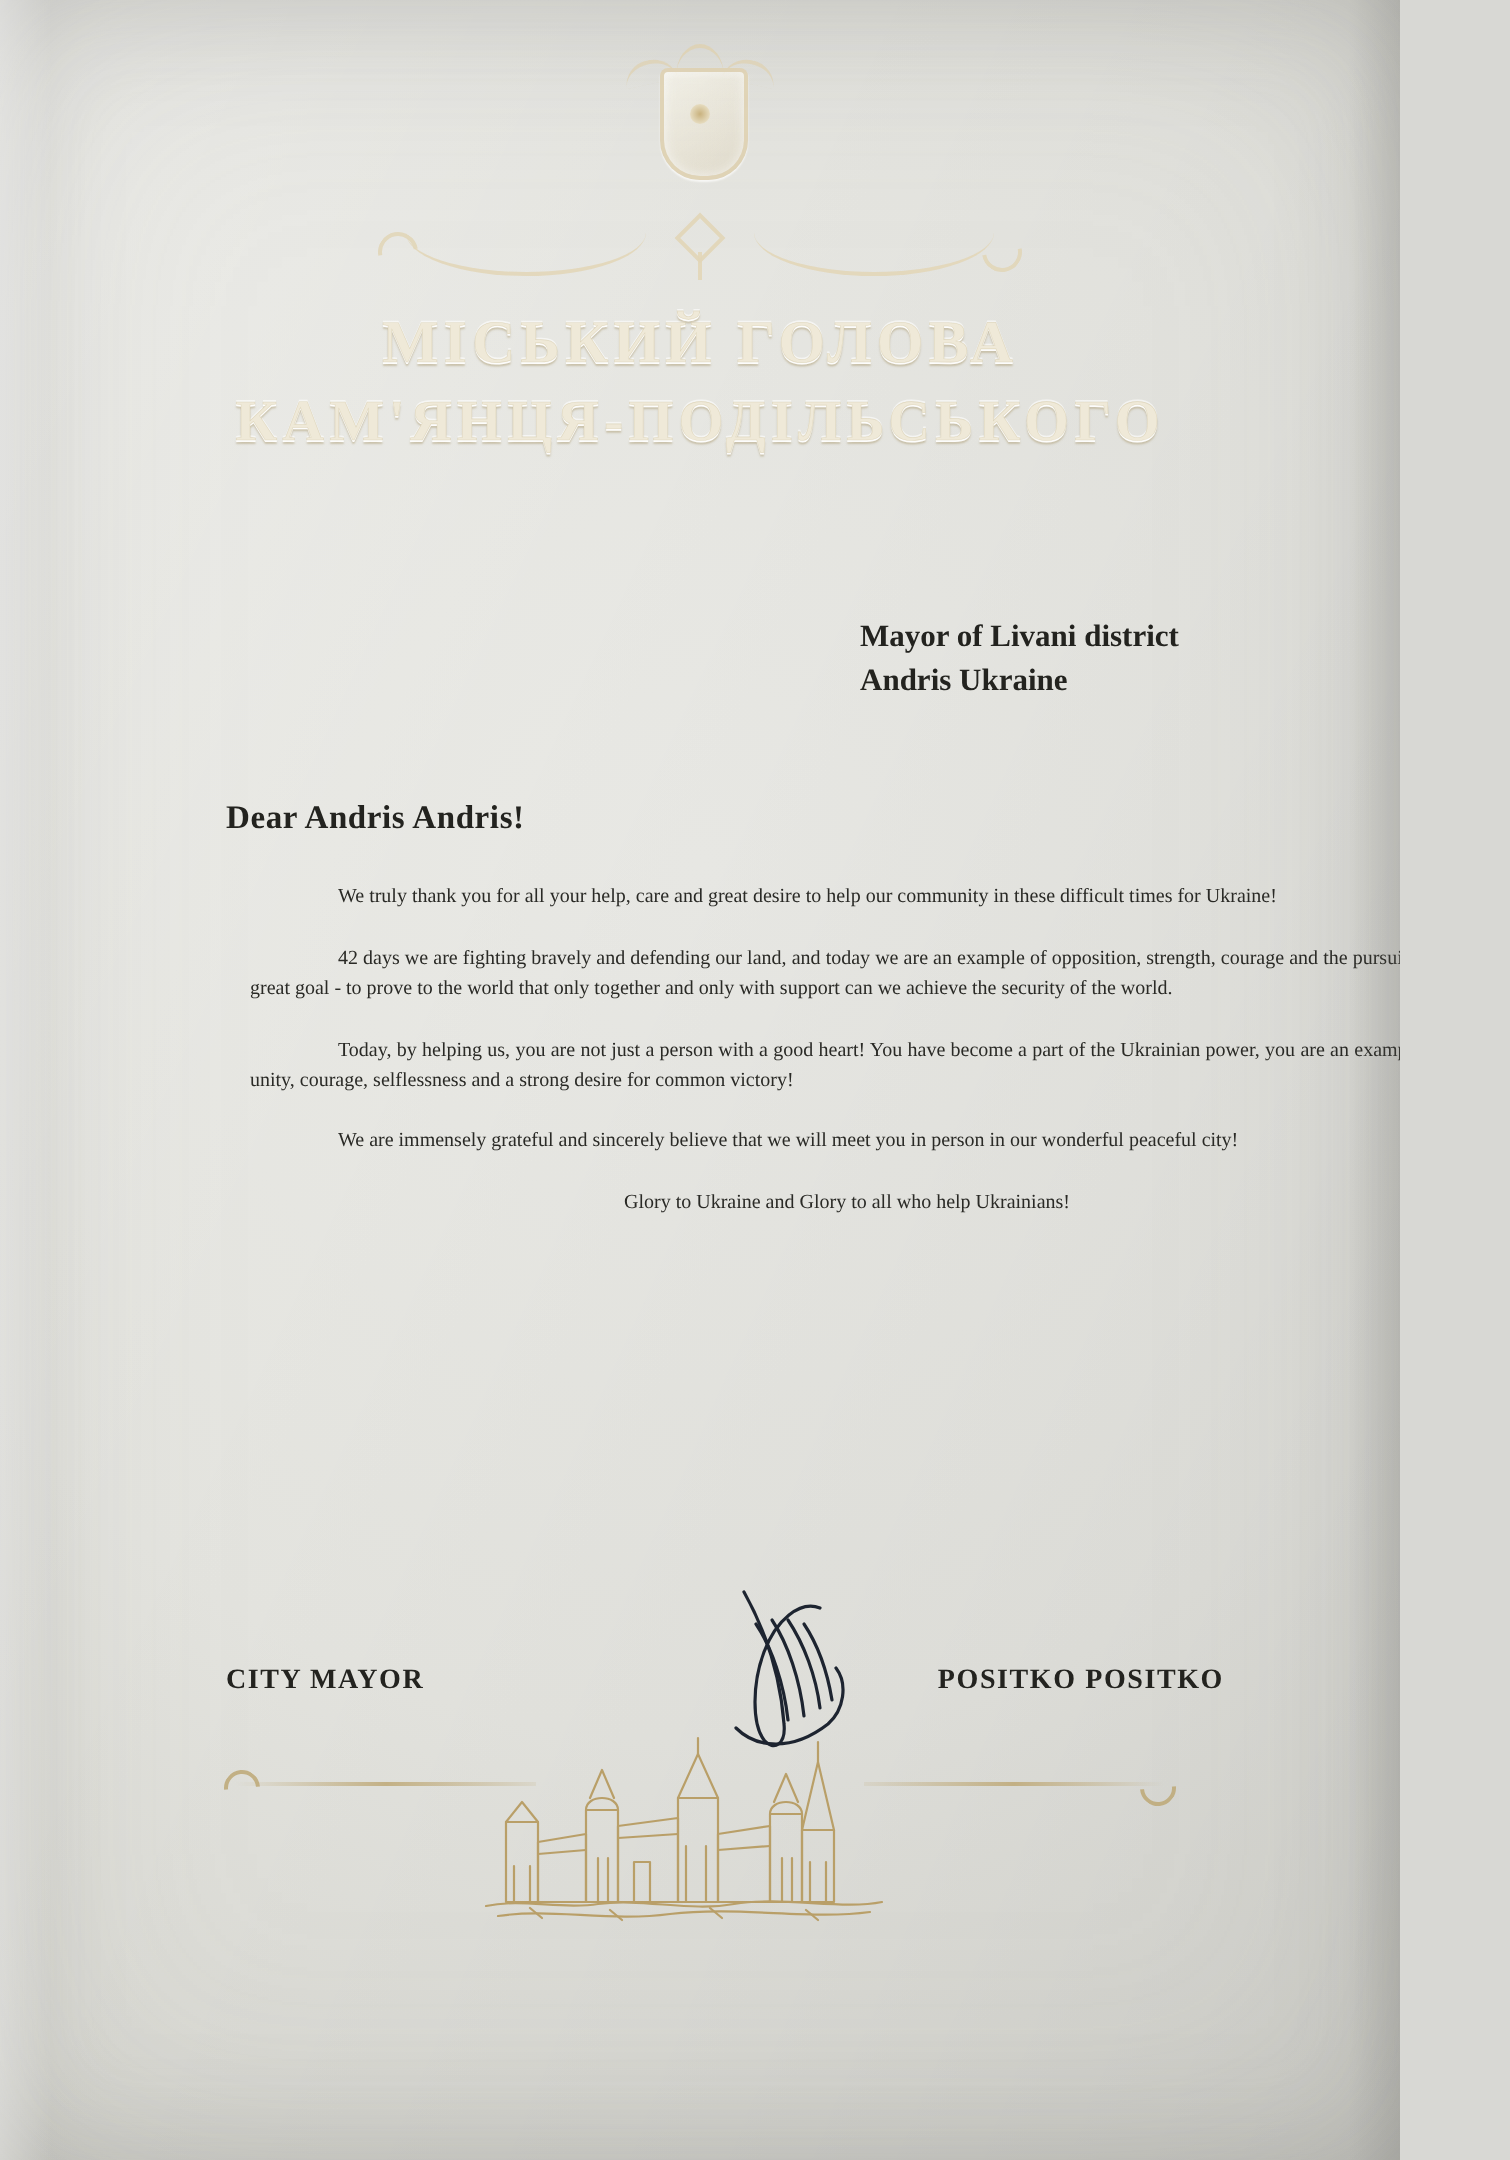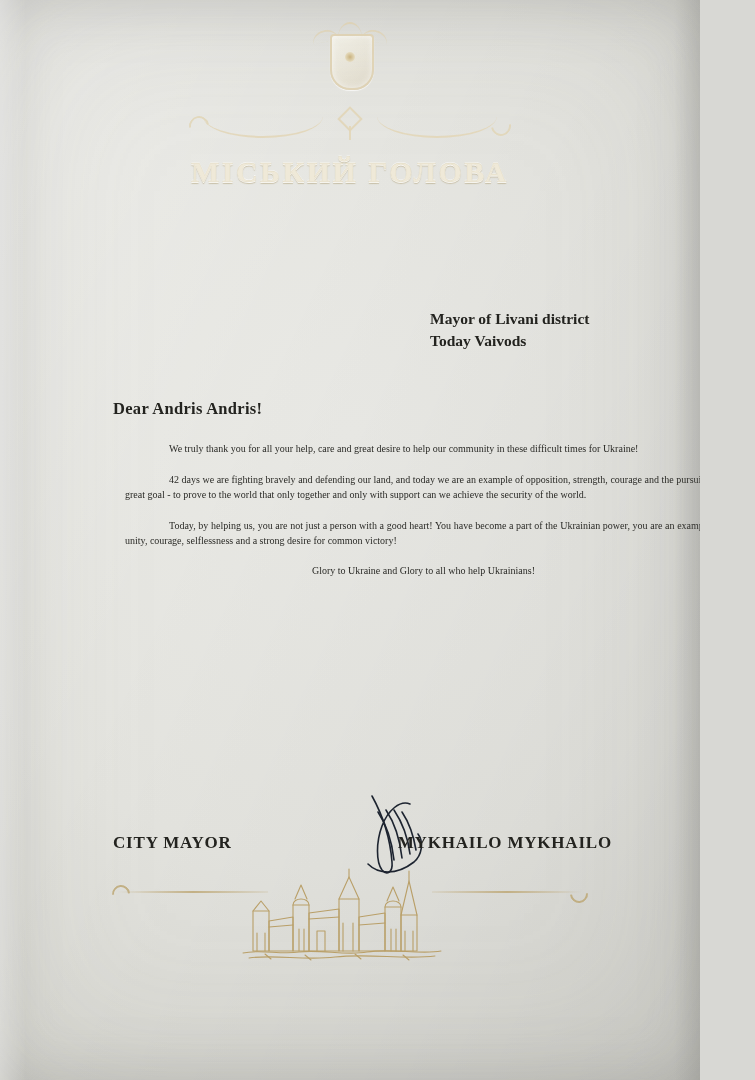--- a/index.html
+++ b/index.html
@@ -202,21 +202,21 @@
   
   .sign-row {
     position: absolute;
     left: 113px;
     right: 88px;
     top: 833px;
     display: flex;
     justify-content: space-between;
     align-items: baseline;
     font-weight: bold;
-    font-size: 17px;
+    font-size: 14px;
     letter-spacing: 0.8px;
     color: #23231f;
     gap: 12px;
   }
   .signature {
     position: absolute;
     left: 330px;
     top: 790px;
     width: 130px;
     height: 90px;
@@ -286,53 +286,55 @@
         <div class="curve l"></div>
         <div class="curve r"></div>
         <div class="curl l"></div>
         <div class="curl r"></div>
         <div class="diamond"></div>
         <div class="stem"></div>
       </div>
 
       <div class="lh-title">
         <div class="l1">МІСЬКИЙ ГОЛОВА</div>
+        <div class="l2">КАМ'ЯНЦЯ-ПОДІЛЬСЬКОГО</div>
       </div>
     </div>
 
     <div class="addressee">
       <div>Mayor of Livani district</div>
-      <div>Today Vaivods</div>
+      <div>Andris Ukraine</div>
     </div>
 
     <div class="salutation">Dear  Andris Andris!</div>
 
     <div class="body-text">
       <p>We truly thank you for all your help, care and great desire to help our community in these difficult times for Ukraine!</p>
       <p>42 days we are fighting bravely and defending our land, and today we are an example of opposition, strength, courage and the pursuit of a great goal - to prove to the world that only together and only with support can we achieve the security of the world.</p>
       <p>Today, by helping us, you are not just a person with a good heart! You have become a part of the Ukrainian power, you are an example of unity, courage, selflessness and a strong desire for common victory!</p>
+      <p>We are immensely grateful and sincerely believe that we will meet you in person in our wonderful peaceful city!</p>
       <p class="center">Glory to Ukraine and Glory to all who help Ukrainians!</p>
     </div>
 
     <div class="signature">
       <svg viewBox="0 0 130 90" width="130" height="90" aria-hidden="true">
         <g fill="none" stroke="#1d2430" stroke-width="1.6" stroke-linecap="round" stroke-linejoin="round">
           <path d="M42 6 C 52 24, 60 46, 62 72 C 63 82, 57 86, 52 80 C 46 72, 46 52, 52 36 C 58 20, 70 10, 80 14"></path>
           <path d="M48 22 C 56 34, 62 52, 64 70"></path>
           <path d="M56 20 C 64 32, 70 50, 72 68"></path>
           <path d="M64 20 C 72 32, 78 48, 80 64"></path>
           <path d="M72 22 C 80 34, 84 48, 86 60"></path>
           <path d="M38 74 C 48 84, 66 86, 84 72 C 92 65, 94 52, 88 44"></path>
         </g>
       </svg>
     </div>
 
     <div class="sign-row">
       <div>CITY MAYOR</div>
-      <div>MYKHAILO MYKHAILO</div>
+      <div>POSITKO POSITKO</div>
     </div>
 
     <div class="footer">
       <div class="foot-rule l"></div>
       <div class="foot-rule r"></div>
       <div class="foot-curl l"></div>
       <div class="foot-curl r"></div>
 
       <div class="castle">
         <svg viewBox="0 0 230 110" width="230" height="110" aria-hidden="true">

